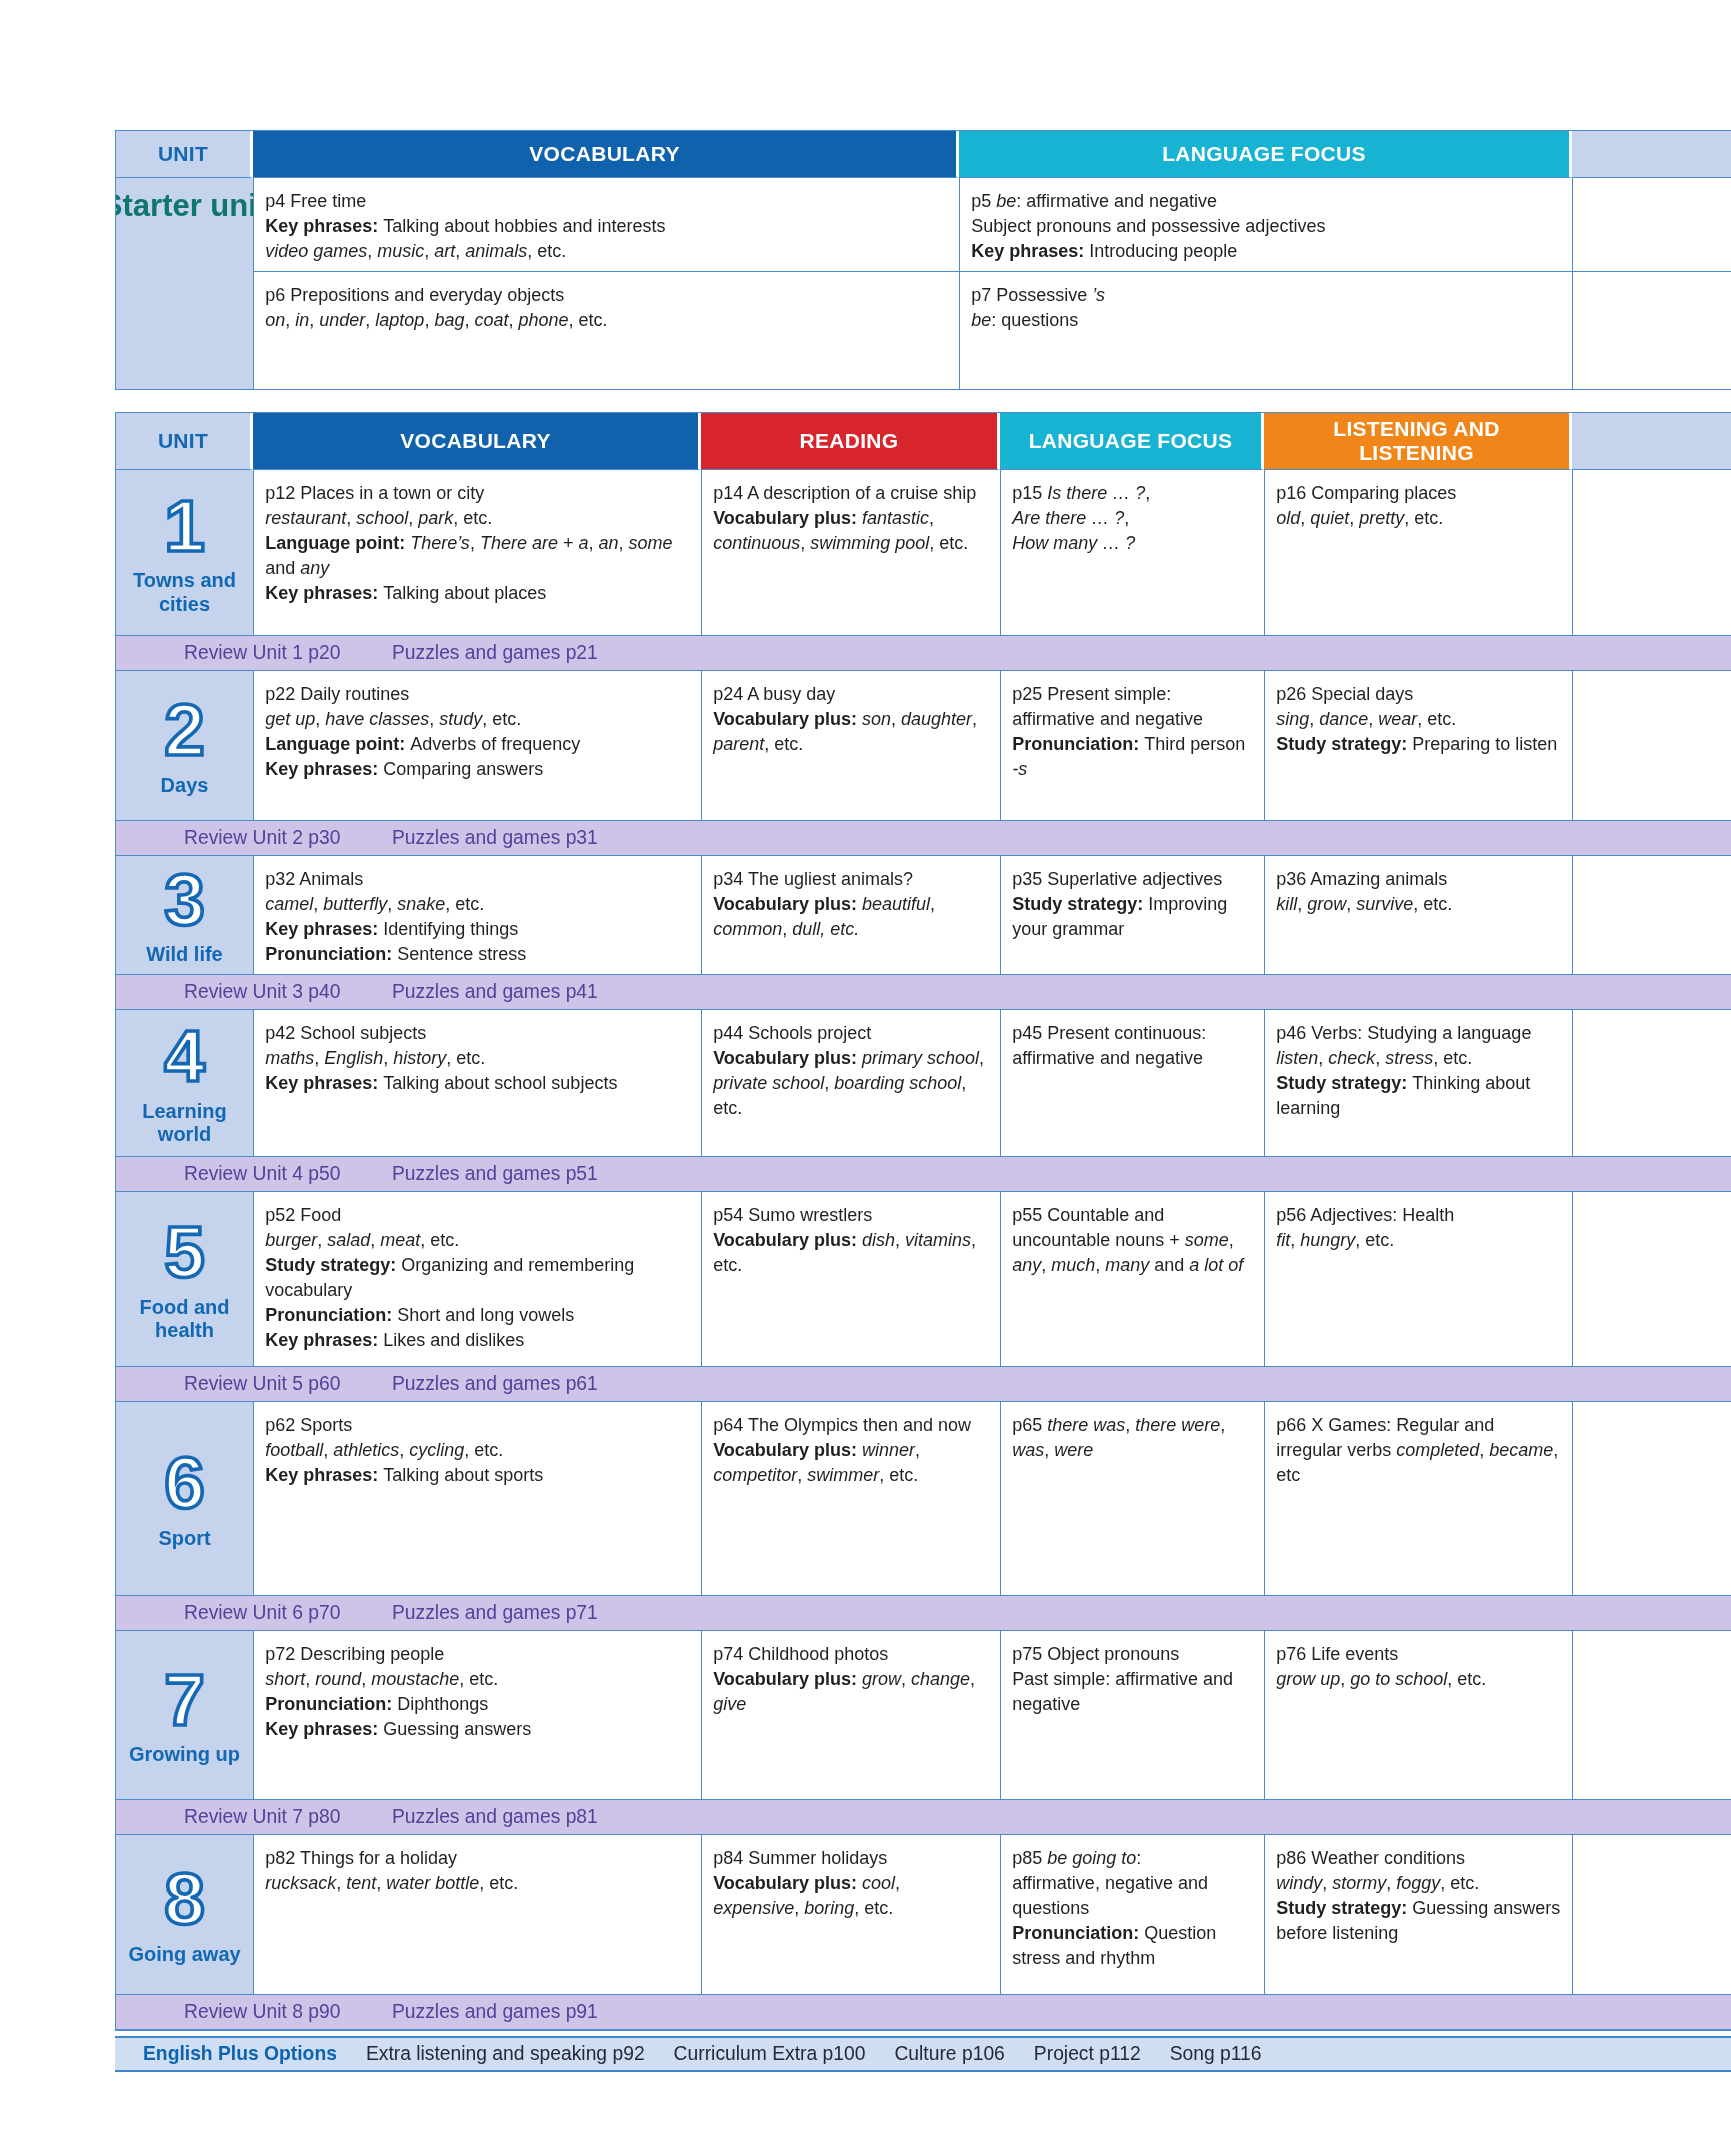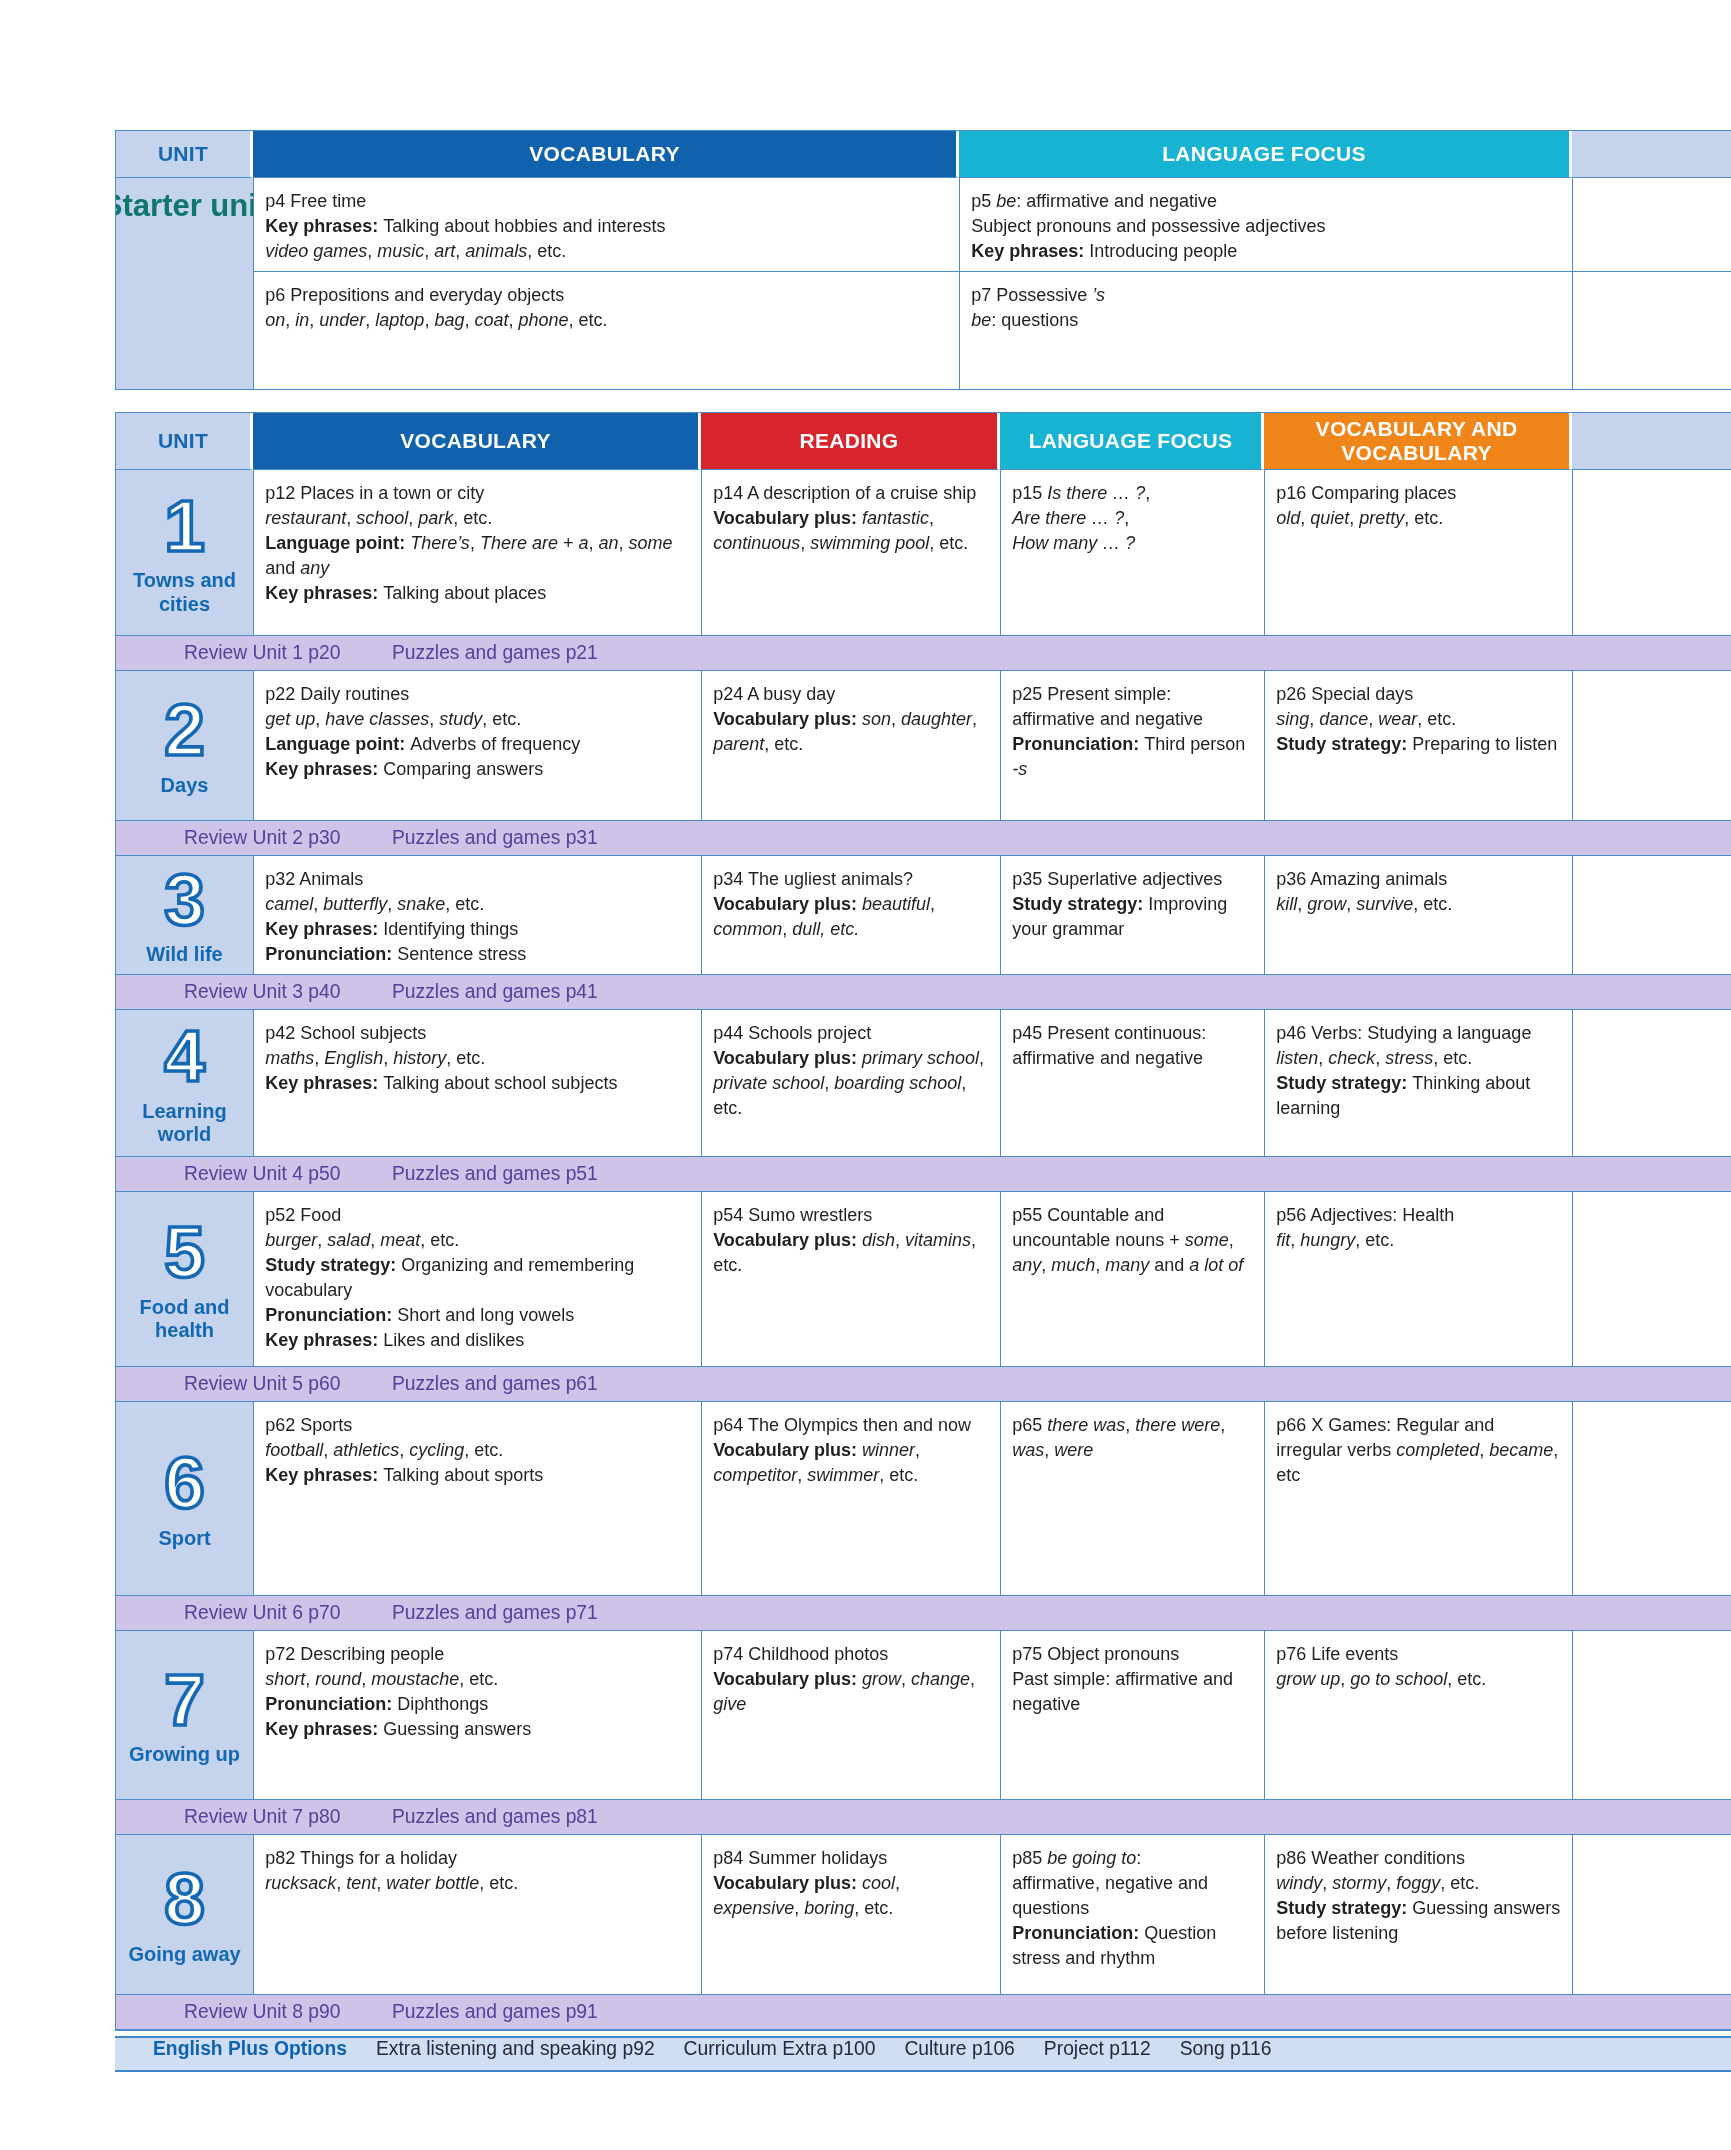--- a/index.html
+++ b/index.html
@@ -39,21 +39,21 @@
   .unit-num{font-size:73px;font-weight:bold;line-height:1;color:#ffffff;
             -webkit-text-stroke:3.7px #1569b4;}
   .unit-name{font-size:20px;font-weight:bold;color:#1268b2;line-height:1.18;margin-top:7.5px;padding:0 2.5px;}
 
   .review{grid-column:1/-1;background:#cdc4e8;border-top:1.9px solid #4a8cce;border-bottom:1.9px solid #4a8cce;
           display:flex;align-items:center;color:#53419a;font-size:19.3px;padding-left:68px;}
   .review .rv1{min-width:208px;}
 
   .options{margin-top:5px;width:1616px;height:36px;background:#cfdef3;box-sizing:border-box;
            border-top:2.5px solid #3e86cb;border-bottom:2.5px solid #3e86cb;
-           display:flex;align-items:flex-start;font-size:19.3px;padding-left:38px;}
+           display:flex;align-items:center;font-size:19.3px;padding-left:28px;}
   .opt-title{color:#0d63af;font-weight:bold;margin-right:29px;white-space:nowrap;}
   .opt-item{color:#26263e;margin-right:29px;white-space:nowrap;}
 </style>
 </head>
 <body>
 
 <div class="page">
   <div class="content">
 
     <div class="tbl starter">
@@ -86,21 +86,21 @@
           <div class="ln"><i>be</i><span>: questions</span></div>
         </div>
       <div class="cell bl rt"></div>
     </div>
 
     <div class="tbl main">
       <div class="hc h-unit">UNIT</div>
       <div class="hc h-blue">VOCABULARY</div>
       <div class="hc h-red">READING</div>
       <div class="hc h-cyan">LANGUAGE FOCUS</div>
-      <div class="hc h-orange">VOCABULARY AND VOCABULARY</div>
+      <div class="hc h-orange">LISTENING AND LISTENING</div>
       <div class="hc h-empty last"></div>
 
       <div class="unitcell">
         <div class="unit-num">1</div>
         <div class="unit-name">Towns and cities</div>
       </div>
       <div class="cell bl">
           <div class="ln"><span>p12 Places in a town or city</span></div>
           <div class="ln"><i>restaurant</i><span>, </span><i>school</i><span>, </span><i>park</i><span>, etc.</span></div>
           <div class="ln"><b>Language point: </b><i>There’s</i><span>, </span><i>There are</i><span> + </span><i>a</i><span>, </span><i>an</i><span>, </span><i>some</i><span> and </span><i>any</i></div>

